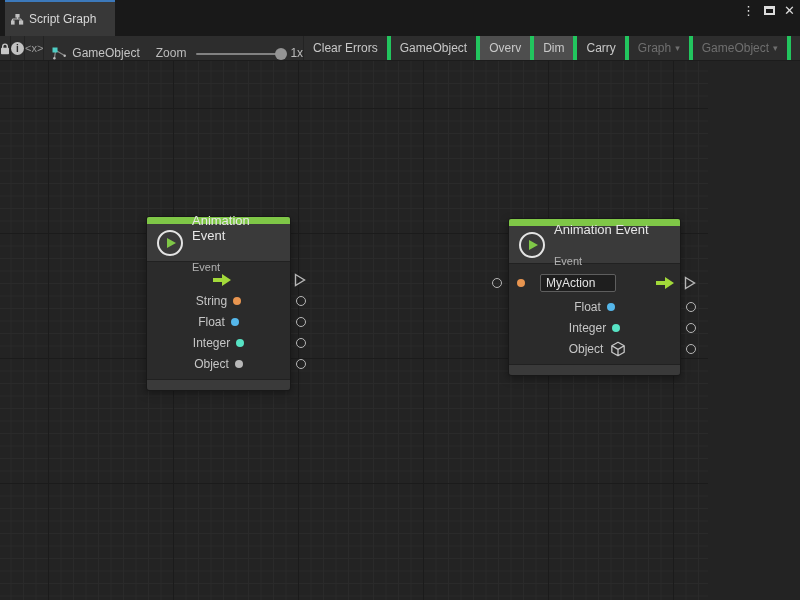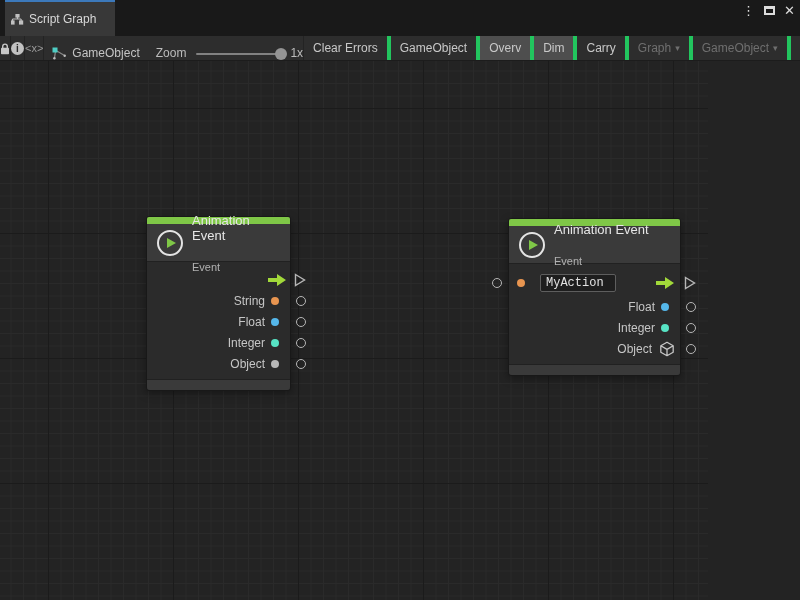--- a/index.html
+++ b/index.html
@@ -55,23 +55,23 @@
   .node-header { background:#3a3a3a; display:flex; align-items:center; gap:9px;
                  padding:5px 10px; height:38px; border-bottom:1px solid #212121; }
   .play-badge { width:26px; height:26px; border:2px solid #e4e4e4; border-radius:50%; flex:0 0 auto;
                 display:flex; align-items:center; justify-content:center; }
   .play-tri { width:0; height:0; border-left:9px solid #7fc747;
               border-top:5.5px solid transparent; border-bottom:5.5px solid transparent; margin-left:2px; }
   .node-title { font-size:13px; color:#e6e6e6; }
   .node-sub { font-size:11px; color:#b2b2b2; margin-top:18px; }
   .node-body { padding:7px 0 5px; }
   .row { position:relative; height:21px; display:flex; align-items:center;
-         justify-content:flex-end; gap:6px; padding:0 11px; font-size:12px; color:#c6c6c6; }
+         justify-content:center; gap:6px; padding:0 11px; font-size:12px; color:#c6c6c6; }
   .row-flow { padding-right:4px; }
-  .row-first { height:23px; justify-content:space-between; padding:0 6px 0 8px; margin-bottom:2px;font-family:Liberation Mono, monospace; }
+  .row-first { height:23px; justify-content:space-between; padding:0 6px 0 8px; margin-bottom:2px; }
   .dot { width:8px; height:8px; border-radius:50%; flex:0 0 auto; }
   .dot-orange { background:#e89550; } .dot-blue { background:#55b7ea; }
   .dot-cyan { background:#57e3c4; } .dot-gray { background:#b8b8b8; }
   .arrow-svg { display:block; }
   .port-out { position:absolute; right:-16px; top:50%; transform:translateY(-50%); line-height:0; }
   .port-in { position:absolute; left:-17px; top:50%; transform:translateY(-50%); line-height:0; }
   .port-circle { display:block; width:10px; height:10px; border:1.5px solid #b6b6b6; border-radius:50%; }
   .name-field { width:76px; height:18px; margin-left:9px; background:#1e1e1e; border:1px solid #5e5e5e;
                 border-radius:2px; color:#e2e2e2; font-size:12px; font-family:inherit; padding:0 5px; }
   .push-right { margin-left:auto; }

